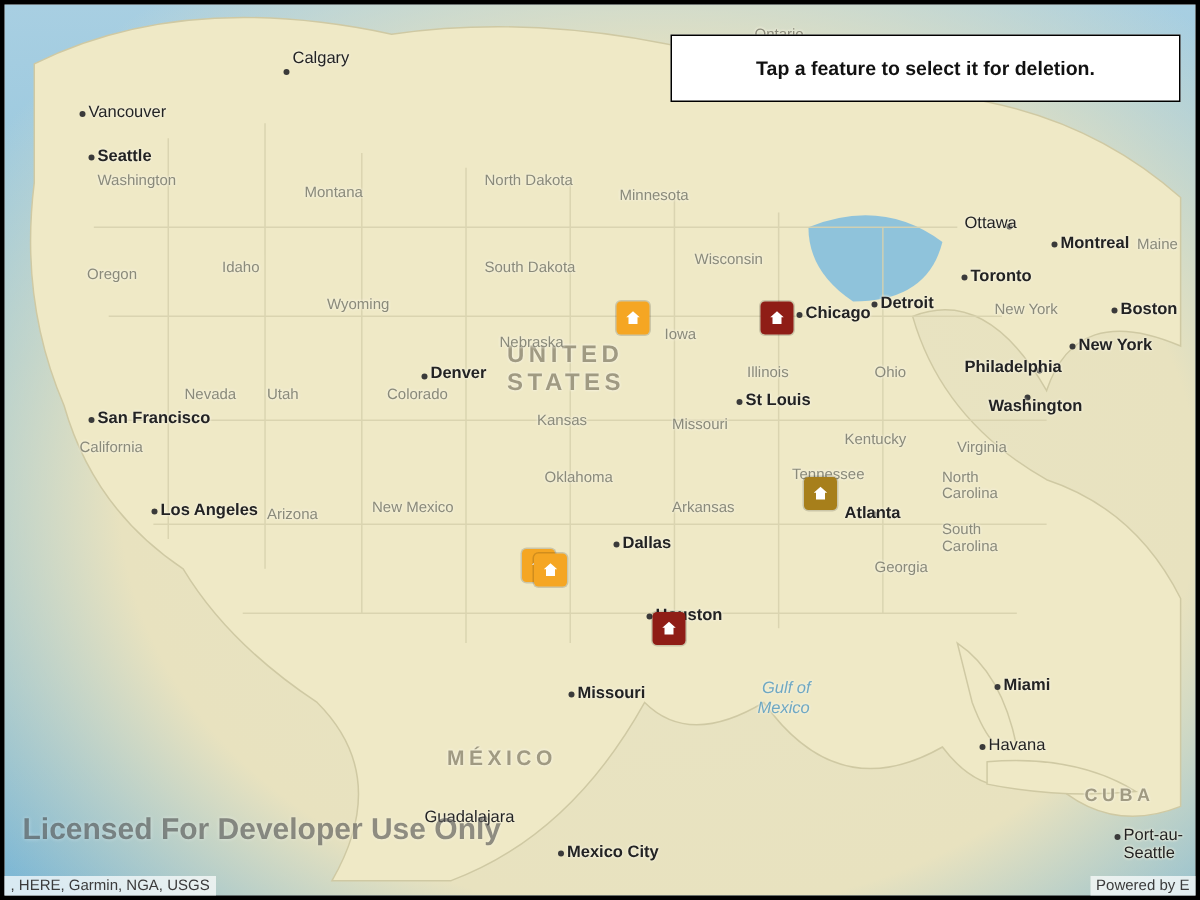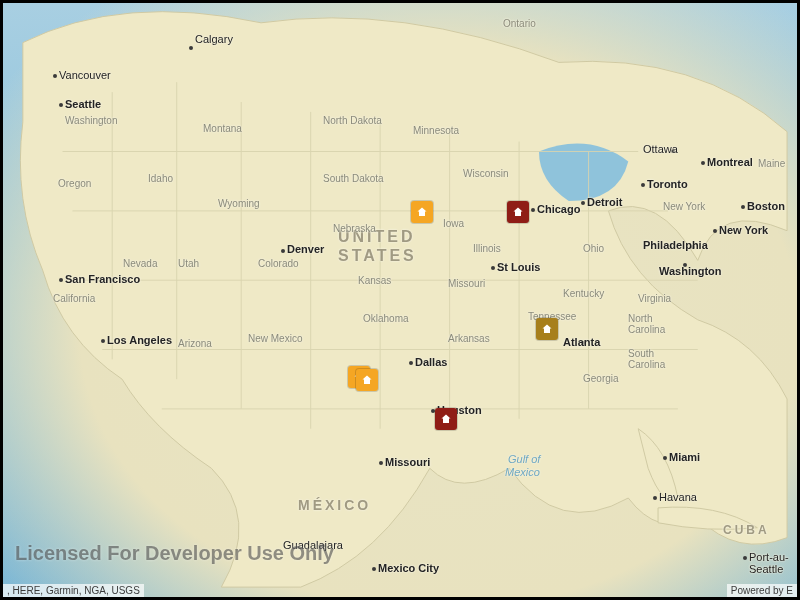--- a/index.html
+++ b/index.html
@@ -117,21 +117,21 @@
     <div class="lbl state" style="left:320px;top:170px">South Dakota</div>
     <div class="lbl state" style="left:330px;top:220px">Nebraska</div>
     <div class="lbl state" style="left:355px;top:272px">Kansas</div>
     <div class="lbl state" style="left:360px;top:310px">Oklahoma</div>
     <div class="lbl state" style="left:410px;top:122px">Minnesota</div>
     <div class="lbl state" style="left:440px;top:215px">Iowa</div>
     <div class="lbl state" style="left:445px;top:275px">Missouri</div>
     <div class="lbl state" style="left:445px;top:330px">Arkansas</div>
     <div class="lbl state" style="left:500px;top:15px">Ontario</div>
     <div class="lbl state" style="left:460px;top:165px">Wisconsin</div>
-    <div class="lbl state" style="left:470px;top:240px">Illinois</div>
+    <div class="lbl state" style="left:495px;top:240px">Illinois</div>
     <div class="lbl state" style="left:580px;top:240px">Ohio</div>
     <div class="lbl state" style="left:560px;top:285px">Kentucky</div>
     <div class="lbl state" style="left:525px;top:308px">Tennessee</div>
     <div class="lbl state" style="left:580px;top:370px">Georgia</div>
     <div class="lbl state" style="left:635px;top:290px">Virginia</div>
     <div class="lbl state" style="left:625px;top:310px">North</div>
     <div class="lbl state" style="left:625px;top:321px">Carolina</div>
     <div class="lbl state" style="left:625px;top:345px">South</div>
     <div class="lbl state" style="left:625px;top:356px">Carolina</div>
     <div class="lbl state" style="left:660px;top:198px">New York</div>
@@ -254,18 +254,21 @@
       </div>
       <div class="marker darkred" style="left: 55.8%; top: 70%;">
         <span>
           <svg viewBox="0 0 24 24">
             <path fill="#fff" d="M12 3 L21 11 L18 11 L18 20 L6 20 L6 11 L3 11 Z"></path>
           </svg>
         </span>
       </div>
     </div>
 
+  <div class="tip">
+    <span>Tap a feature to select it for deletion.</span>
+  </div>
 
   <div class="watermark">Licensed For Developer Use Only</div>
 
   <div class="attrib-left">, HERE, Garmin, NGA, USGS</div>
   <div class="attrib-right">Powered by E</div>
 </div>
 
 </body></html>

